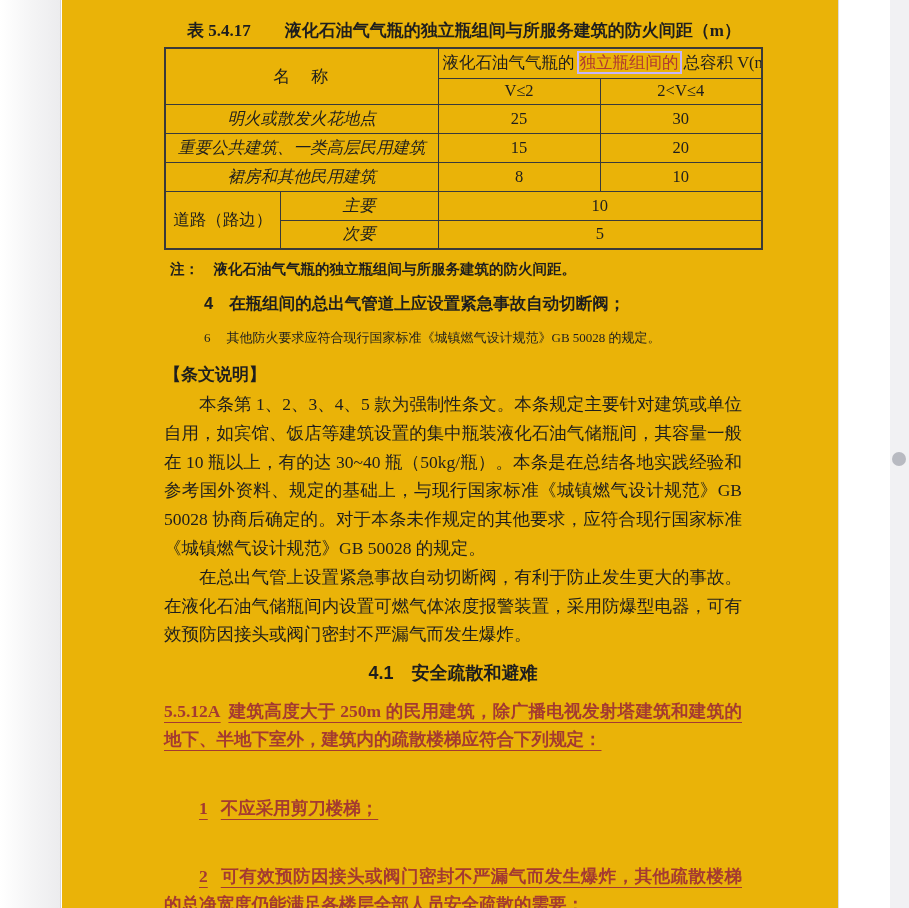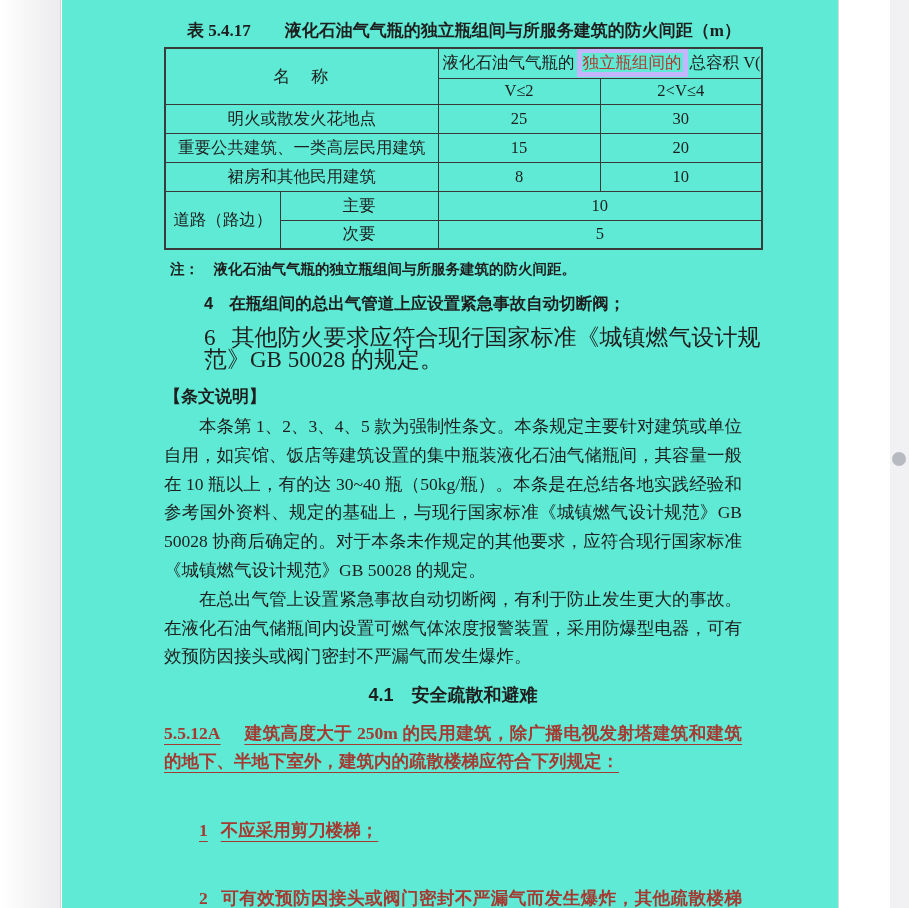--- a/index.html
+++ b/index.html
@@ -15,21 +15,21 @@
   
   .left-edge {
     position: absolute; left: 0; top: 0; width: 61px; height: 100%;
     background: linear-gradient(to right, #ffffff 0%, #f4f4f5 55%, #ececee 100%);
     border-right: 1px solid #d6d6d8;
   }
 
   
   .page {
     position: absolute; left: 62px; top: 0; width: 777px; height: 100%;
-    background: #5eead4; border-right: 1px solid #dcdcde;
+    background: #eab308; border-right: 1px solid #dcdcde;
   }
   .content { position: absolute; left: 102px; top: 0; width: 600px; }
 
   
   .scrollbar {
     position: absolute; right: 0; top: 0; width: 19px; height: 100%;
     background: #f1f1f3;
   }
   .thumb {
     position: absolute; left: 2px; top: 452px; width: 14px; height: 14px;
@@ -50,37 +50,37 @@
     table-layout: fixed;
   }
   table.spec td {
     border: 1px solid #3a3a3a; padding: 0 4px; text-align: center;
     overflow: hidden; white-space: nowrap;
   }
   td.c-name { font-size: 17px; letter-spacing: 2px; }
   td.c-top { height: 30px; }
   td.c-sub { height: 26px; }
   tr.drow td { height: 29px; }
-  td.c-lbl { text-align: left; padding-left: 12px; }
+  td.c-lbl { text-align: left; padding-left: 12px; font-style: italic; }
   td.c-road { text-align: left; padding-left: 12px; margin-left: 28px; }
   .hl {
-    color: #b03a31; border: 5px solid #c4b5fd; padding: 0 1px; margin: 0 2px;
+    color: #b03a31; border: 2px solid #c4b5fd; padding: 0 1px; margin: 0 2px;
   }
 
   
   .note {
     margin: 9px 0 0 6px; font-family: "Liberation Sans", sans-serif;
     font-weight: bold; font-size: 14.5px; line-height: 20px;
   }
 
   
   .clause { margin: 13px 0 0 0; padding-left: 40px; line-height: 22px; }
   .clause .num { margin-right: 16px; }
   .clause.hei { font-family: "Liberation Sans", sans-serif; font-weight: bold; font-size: 16.5px; }
-  .clause.song { font-size: 23px; }
+  .clause.song { font-size: 13px; }
 
   
   .exp-h {
     margin: 14px 0 3px 0; font-family: "Liberation Sans", sans-serif;
     font-weight: bold; font-size: 17px; line-height: 24px;
   }
 
   
   .body-p {
     margin: 0; width: 578px; font-size: 17.5px; line-height: 28.8px;
@@ -93,21 +93,21 @@
     font-family: "Liberation Sans", sans-serif; font-weight: bold; font-size: 18px;
     line-height: 26px;
   }
   .red-p {
     margin: 0; width: 578px; font-size: 17.5px; line-height: 28.2px;
     text-align: justify; color: #a43a31;
     text-decoration: underline; text-decoration-color: #a43a31;
     text-decoration-thickness: 1px; text-underline-offset: 4.5px;
   }
   .red-p.bold { font-weight: bold; }
-  .red-p .cid { margin-right: 24px; text-decoration: underline; }
+  .red-p .cid { margin-right: 8px; text-decoration: underline; }
   .red-p.item { text-indent: 2em; margin-top: 40px; }
   .red-p .num { margin-right: 13px; }
 </style>
 </head>
 <body>
 
 <div class="viewport">
   <div class="left-edge"></div>
 
   <div class="page">

